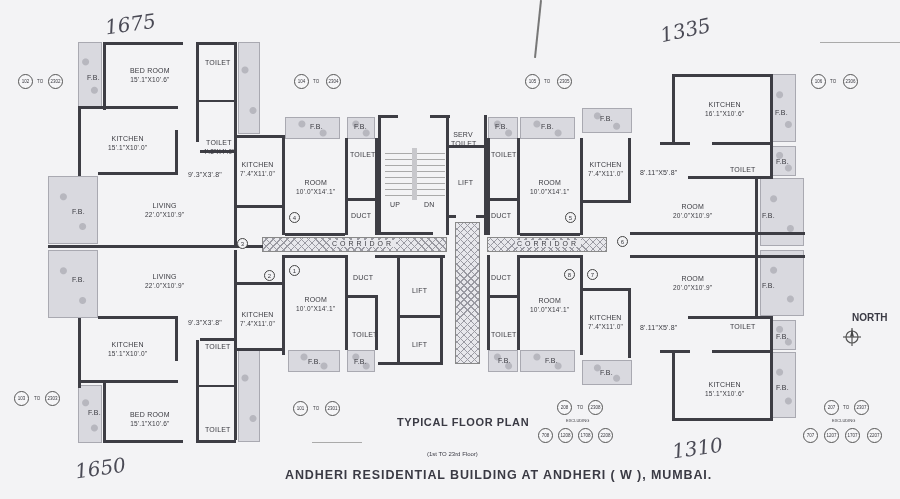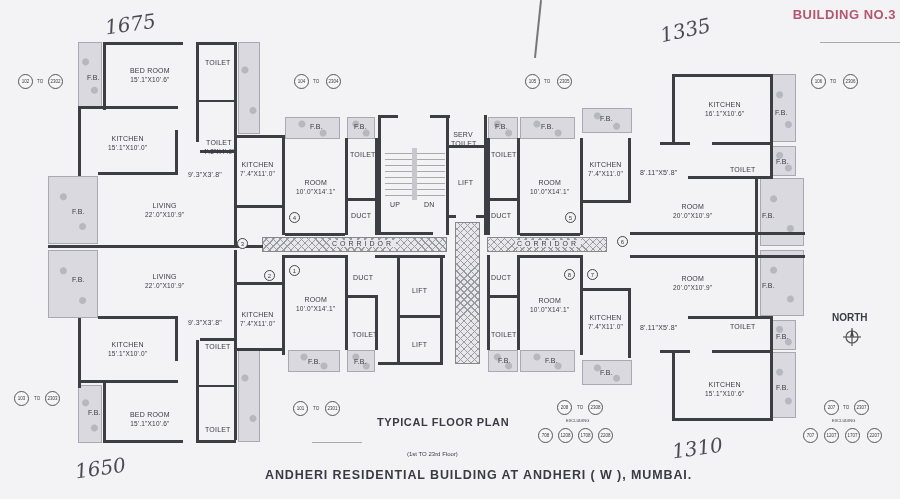--- a/index.html
+++ b/index.html
@@ -11,27 +11,26 @@
   .lbl{position:absolute;font-size:7px;text-align:center;line-height:9px;letter-spacing:.2px;color:#3a3a40;white-space:nowrap;}
   .lbl .dim{display:block;font-size:6.5px;}
   .hatch{position:absolute;background-color:#e8e8ec;background-image:repeating-linear-gradient(45deg,#9a9aa2 0 1px,transparent 1px 5px),repeating-linear-gradient(-45deg,#9a9aa2 0 1px,transparent 1px 5px);border:1px solid #888;box-sizing:border-box;}
   .corr-text{position:absolute;font-size:7px;letter-spacing:3px;background:#e8e8ec;padding:0 2px;}
   .badge{position:absolute;width:15px;height:15px;border:1.3px solid #555;border-radius:50%;font-size:4.5px;display:flex;align-items:center;justify-content:center;background:#f6f6f8;box-sizing:border-box;}
   .to{position:absolute;font-size:4.5px;}
   .node{position:absolute;width:11px;height:11px;border:1.2px solid #444;border-radius:50%;font-size:6px;display:flex;align-items:center;justify-content:center;box-sizing:border-box;background:#f3f3f5;}
   .title{position:absolute;color:#b4566e;font-weight:bold;font-size:13px;text-align:right;line-height:16px;letter-spacing:.5px;}
   .hand{position:absolute;font-family:"DejaVu Serif",serif;font-size:20px;color:#4a4a55;font-style:italic;transform:rotate(-8deg);}
   .stairs{position:absolute;background:repeating-linear-gradient(180deg,transparent 0 5px,#aaa 5px 6px);}
-  .caption{position:absolute;font-weight:bold;color:#3a3a44;white-space:nowrap;}
+  .caption{position:absolute;font-weight:bold;color:#3a3a44;white-space:nowrap;margin-left:20px;}
 </style>
 </head>
 <body>
 
 <div class="title" style="right:4px;top:7px;">
-  <div>BUILDING NO.3</div>
 </div>
 <div class="abs" style="left:820px;top:42px;width:80px;height:1px;background:#aaa;"></div>
 
 <div class="hand" style="left:105px;top:12px;">1675</div>
 <div class="hand" style="left:660px;top:18px;transform:rotate(-12deg);">1335</div>
 <div class="hand" style="left:75px;top:456px;">1650</div>
 <div class="hand" style="left:672px;top:436px;">1310</div>
 <div class="abs" style="left:537px;top:0;width:1.5px;height:58px;background:#777;transform:rotate(6deg);"></div>
 
 <div>

